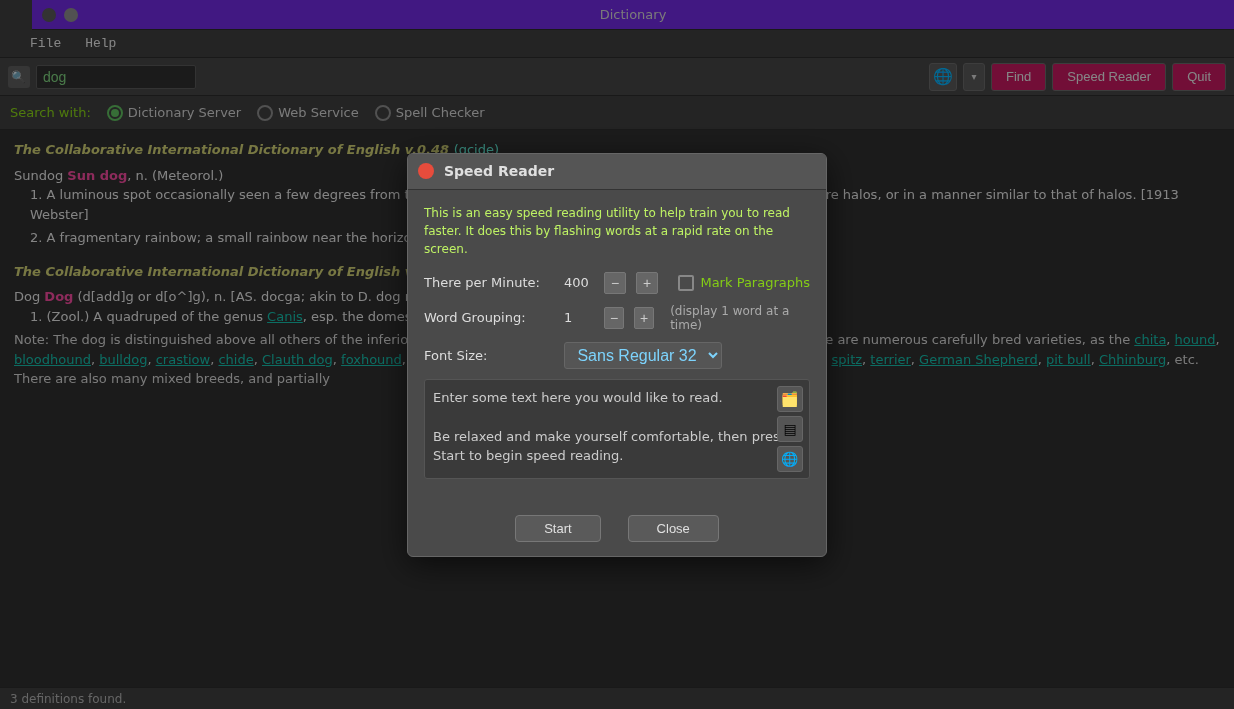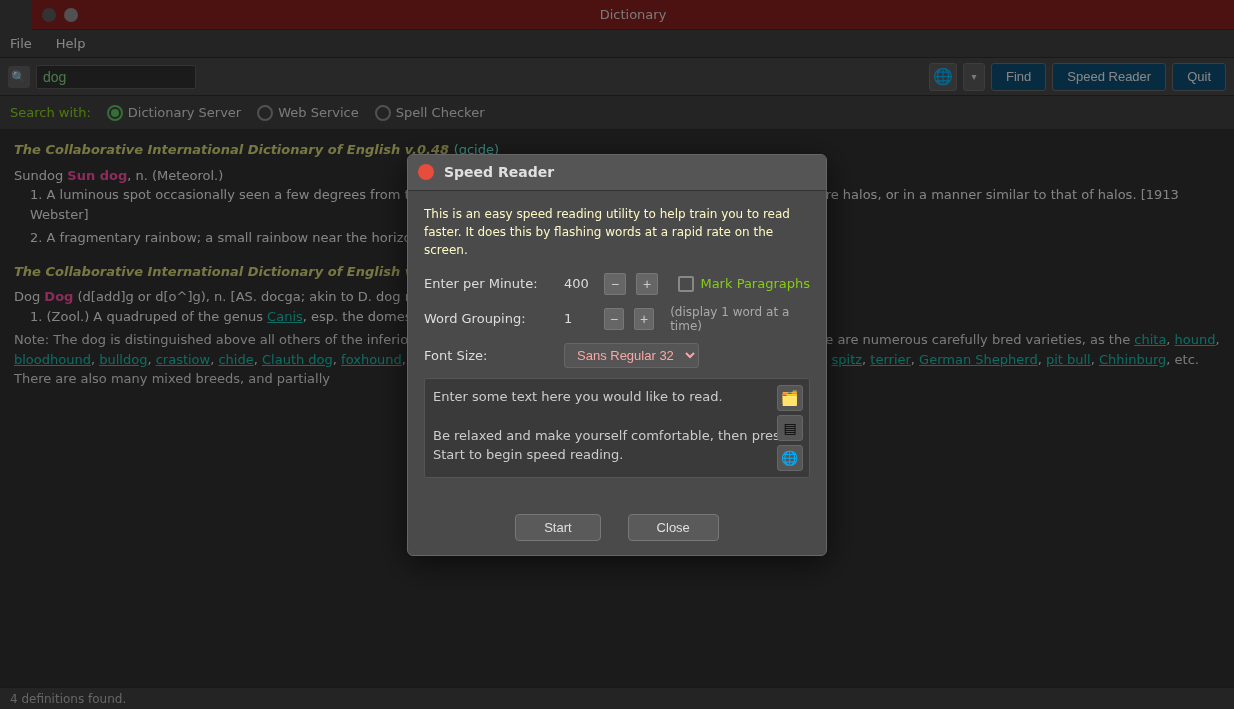--- a/index.html
+++ b/index.html
@@ -8,21 +8,21 @@
       font-size: 13px;
       background: #3c3c3c;
       color: #e0e0e0;
       width: 1234px;
       height: 709px;
       overflow: hidden;
     }
 
     
     .titlebar {
-      background: #7f1d1d;
+      background: #6d28d9;
       height: 30px;
       display: flex;
       align-items: center;
       justify-content: center;
       position: relative;
       border-bottom: 1px solid #2a2a2a;
       margin-left: 32px;
     }
     .titlebar-buttons {
       position: absolute;
@@ -42,23 +42,24 @@
       font-size: 13px;
       color: #ccc;
     }
 
     
     .menubar {
       background: #3c3c3c;
       display: flex;
       align-items: center;
       height: 28px;
-      padding: 0 0;
+      padding: 0 20px;
       gap: 4px;
       border-bottom: 1px solid #2a2a2a;
+      font-family: Liberation Mono, monospace;
     }
     .menu-item {
       padding: 4px 10px;
       color: #e0e0e0;
       cursor: pointer;
       border-radius: 3px;
       font-size: 13px;
     }
 
     
@@ -113,21 +114,21 @@
       width: 22px;
       height: 28px;
       border-radius: 3px;
       cursor: pointer;
       display: flex;
       align-items: center;
       justify-content: center;
       font-size: 10px;
     }
     .action-btn {
-      background: #0c4a6e;
+      background: #be185d;
       border: 1px solid #666;
       color: #e0e0e0;
       padding: 4px 14px;
       border-radius: 3px;
       cursor: pointer;
       font-size: 13px;
       height: 28px;
     }
 
     
@@ -260,21 +261,21 @@
     .dialog-title {
       font-size: 14px;
       color: #e0e0e0;
       font-weight: bold;
     }
     .dialog-body {
       padding: 14px 16px;
     }
     .dialog-desc {
       font-size: 12px;
-      color: #fef9c3;
+      color: #bef264;
       line-height: 1.5;
       margin-bottom: 14px;
     }
     .dialog-row {
       display: flex;
       align-items: center;
       margin-bottom: 10px;
       gap: 10px;
     }
     .dialog-label {
@@ -312,25 +313,26 @@
       height: 16px;
       border: 2px solid #888;
       background: transparent;
       border-radius: 2px;
     }
     .checkbox-label { font-size: 13px; color: #84cc16; }
     .display-hint { font-size: 12px; color: #aaa; margin-left: 6px; }
     .font-select {
       background: #555;
       border: 1px solid #666;
-      color: #fca5a5;
+      color: #7dd3fc;
       padding: 3px 8px;
-      font-size: 13px;
-      border-radius: 3px;
-      cursor: pointer;
+      font-size: 16px;
+      border-radius: 3px;
+      cursor: pointer;
+      text-align: center;
     }
     .text-area-section {
       background: #3a3a3a;
       border: 1px solid #555;
       min-height: 100px;
       padding: 8px;
       font-size: 13px;
       color: #ccc;
       line-height: 1.5;
       position: relative;
@@ -450,34 +452,34 @@
       </div>
       <div class="entry-def note-text">
         Note: The dog is distinguished above all others of the inferior animals for intelligence, docility, and attachment to man. There are numerous carefully bred varieties, as the <span class="entry-link">chita</span>, <span class="entry-link">hound</span>, <span class="entry-link">bloodhound</span>, <span class="entry-link">bulldog</span>, <span class="entry-link">crastiow</span>, <span class="entry-link">chide</span>, <span class="entry-link">Clauth dog</span>, <span class="entry-link">foxhound</span>, <span class="entry-link">greyhound</span>, <span class="entry-link">mastiff</span>, <span class="entry-link">pointer</span>, <span class="entry-link">poodle</span>, <span class="entry-link">St. Bernard</span>, <span class="entry-link">setter</span>, <span class="entry-link">spaniel</span>, <span class="entry-link">spitz</span>, <span class="entry-link">terrier</span>, <span class="entry-link">German Shepherd</span>, <span class="entry-link">pit bull</span>, <span class="entry-link">Chhinburg</span>, etc. There are also many mixed breeds, and partially
       </div>
     </div>
 
   </div>
 </div>
 
 <div class="statusbar">
-  <span>4 definitions found.</span>
+  <span>3 definitions found.</span>
 </div>
 
 <div class="overlay-backdrop">
   <div class="speed-reader-dialog">
     <div class="dialog-titlebar">
       <button class="dialog-close-btn"></button>
       <span class="dialog-title">Speed Reader</span>
     </div>
     <div class="dialog-body">
       <p class="dialog-desc">This is an easy speed reading utility to help train you to read faster. It does this by flashing words at a rapid rate on the screen.</p>
 
       <div class="dialog-row">
-        <span class="dialog-label">Enter per Minute:</span>
+        <span class="dialog-label">There per Minute:</span>
         <span class="dialog-value">400</span>
         <button class="stepper-btn">−</button>
         <button class="stepper-btn">+</button>
         <div class="checkbox-wrap">
           <div class="checkbox-box"></div>
           <span class="checkbox-label">Mark Paragraphs</span>
         </div>
       </div>
 
       <div class="dialog-row">

